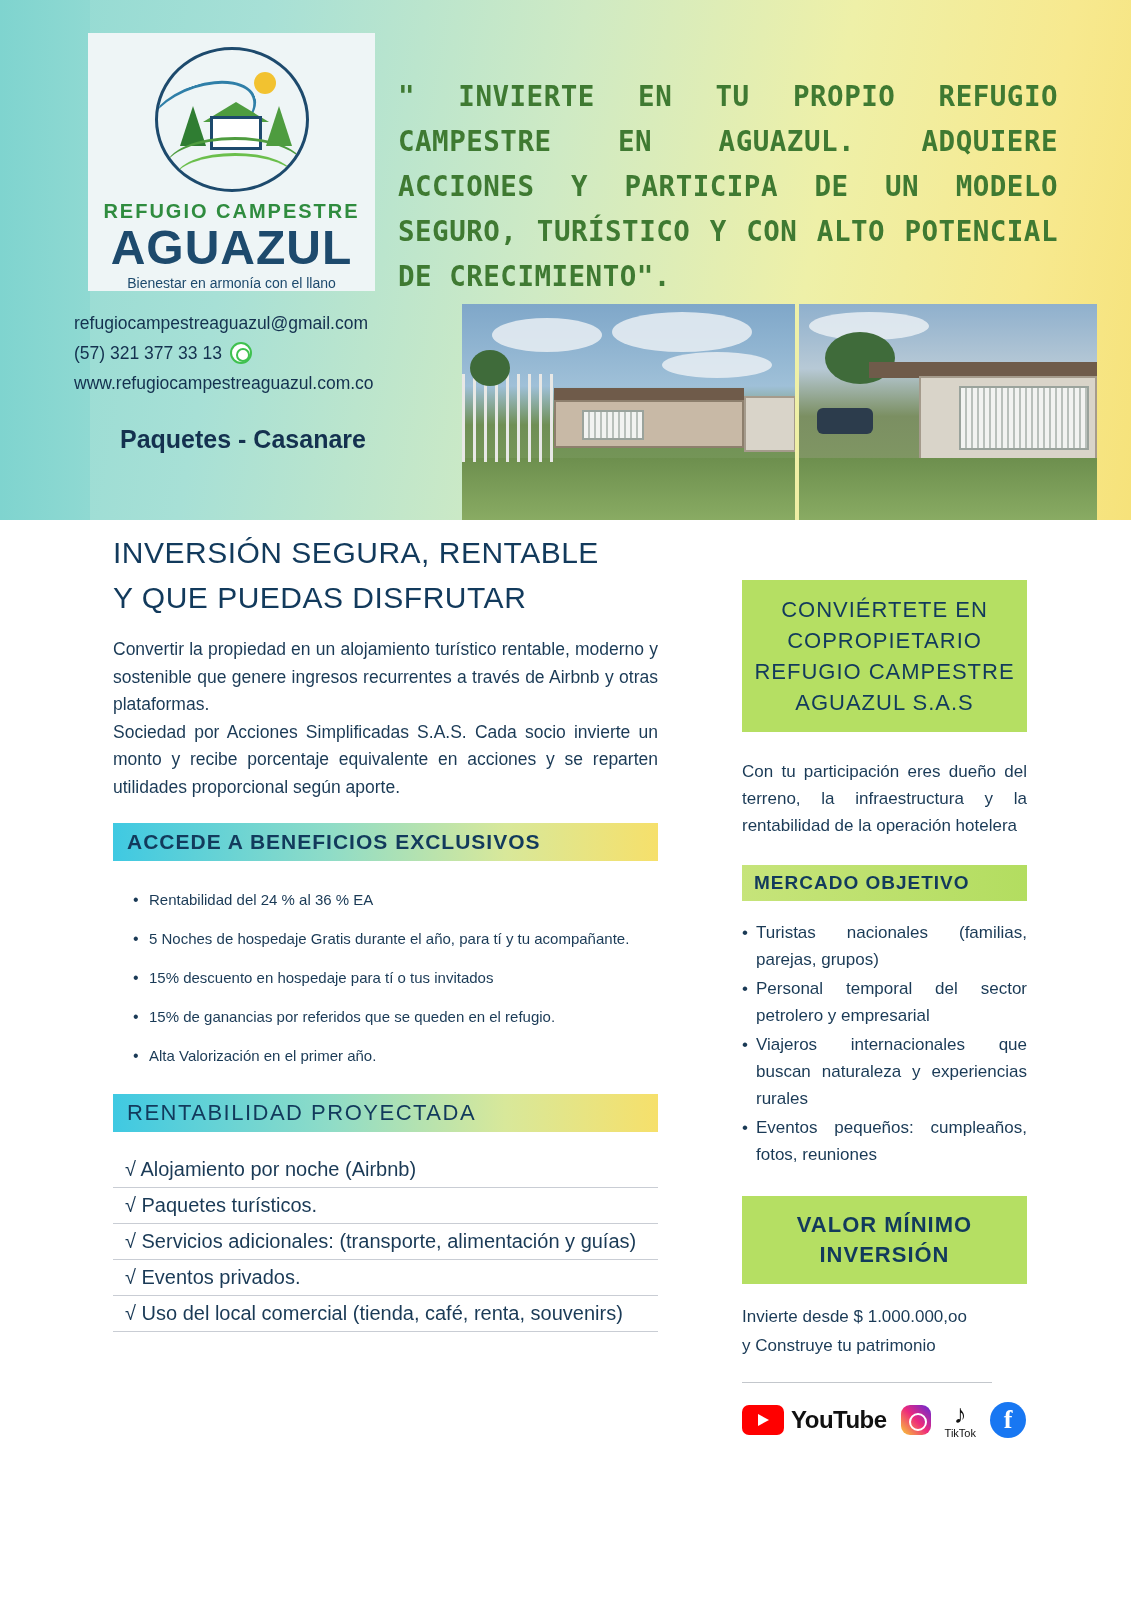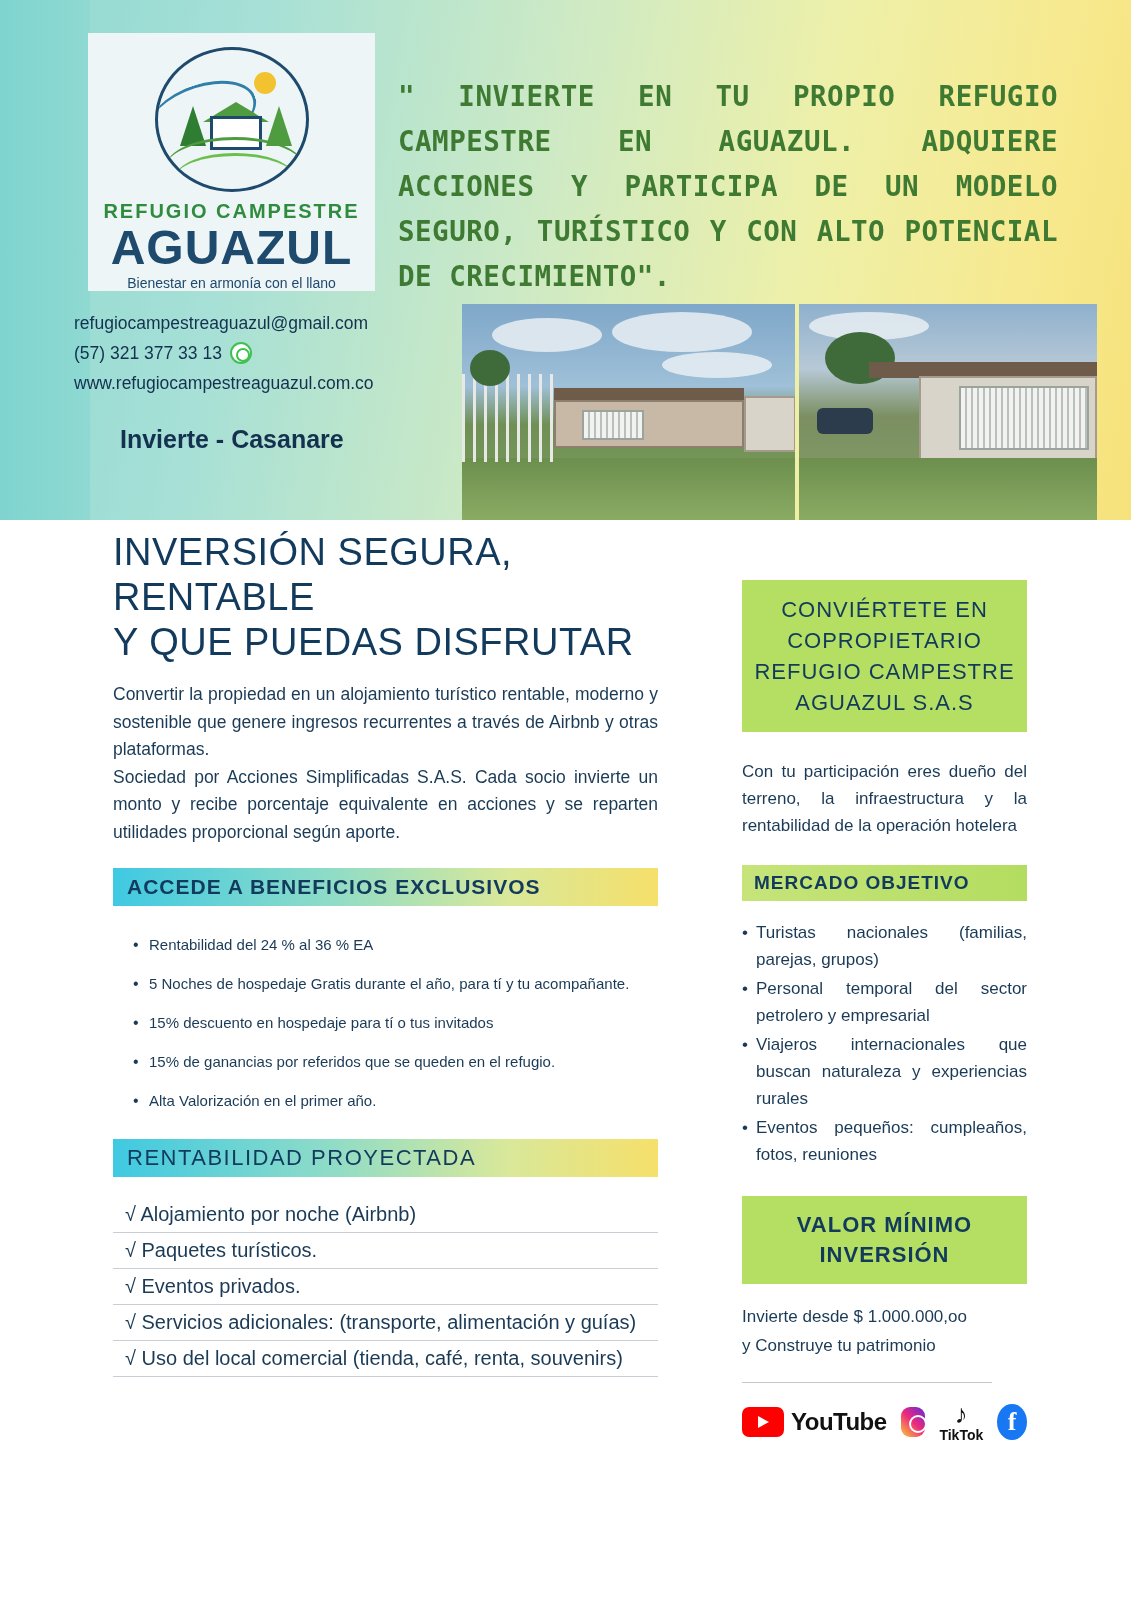--- a/index.html
+++ b/index.html
@@ -152,21 +152,21 @@
     position: absolute; background: #d9d4c9; border: 2px solid #a59b8c;
   }
   .ph-win {
     position: absolute; background: repeating-linear-gradient(90deg,#f2f3f1 0 4px,#b9c0bb 4px 6px);
     border: 2px solid #9aa39c;
   }
 
   
   .left-col { position: absolute; left: 113px; top: 530px; width: 545px; }
   .title-main {
-    color: #123a5c; font-size: 38px; line-height: 45px; font-weight: 400;
+    color: #123a5c; font-size: 30px; line-height: 45px; font-weight: 400;
     letter-spacing: 0.5px;
   }
   .body-par {
     margin-top: 16px;
     color: #1a3a56; font-size: 17.5px; line-height: 27.5px;
     text-align: justify;
   }
   .body-par p { margin-bottom: 0; }
 
   .band {
@@ -246,21 +246,21 @@
     width: 30px; height: 30px; border-radius: 9px;
     background: linear-gradient(45deg,#f9ce34,#ee2a7b 50%,#6228d7);
     position: relative;
   }
   .ig::after {
     content: ""; position: absolute; left: 8px; top: 8px; width: 14px; height: 14px;
     border: 2px solid #fff; border-radius: 50%;
   }
   .tk { text-align: center; }
   .tk-glyph { font-size: 26px; font-weight: 700; color: #111; line-height: 26px; }
-  .tk-label { font-size: 14px; font-weight: 700; color: #111; }
+  .tk-label { font-size: 11px; font-weight: 400; color: #111; }
   .fb {
     width: 36px; height: 36px; border-radius: 50%; background: #1877f2;
     color: #fff; font-size: 26px; font-weight: 700; text-align: center;
     line-height: 36px; font-family: "Liberation Serif", serif;
   }
 </style>
 </head>
 <body>
 
 <div class="page">
@@ -294,21 +294,21 @@
     <div class="row">
       <span>(57) 321 377 33 13</span>
       <span class="wa"></span>
     </div>
     <div class="row">
       <span>www.refugiocampestreaguazul.com.co</span>
     </div>
   </div>
 
   <div class="address">
-    <div>Invierte - Casanare</div>
+    <div>Paquetes - Casanare</div>
   </div>
 
   <div class="photos">
     <div class="photo p1">
       <div class="ph-cloud" style="left:30px;top:14px;width:110px;height:34px;"></div>
       <div class="ph-cloud" style="left:150px;top:8px;width:140px;height:40px;"></div>
       <div class="ph-cloud" style="left:200px;top:48px;width:110px;height:26px;"></div>
       <div class="ph-roof" style="left:92px;top:84px;width:190px;height:14px;"></div>
       <div class="ph-house" style="left:92px;top:96px;width:190px;height:48px;"></div>
       <div class="ph-wall" style="left:282px;top:92px;width:52px;height:56px;"></div>
@@ -347,22 +347,22 @@
       <li>15% descuento en hospedaje para tí o tus invitados</li>
       <li>15% de ganancias por referidos que se queden en el refugio.</li>
       <li>Alta Valorización en el primer año.</li>
     </ul>
 
     <div class="band rent">RENTABILIDAD PROYECTADA</div>
 
     <div class="rows">
       <div class="rrow">√ Alojamiento por noche (Airbnb)</div>
       <div class="rrow">√ Paquetes turísticos.</div>
+      <div class="rrow">√  Servicios  adicionales:  (transporte, alimentación y guías)</div>
       <div class="rrow">√ Eventos privados.</div>
-      <div class="rrow">√  Servicios  adicionales:  (transporte, alimentación y guías)</div>
       <div class="rrow">√  Uso  del  local  comercial  (tienda,  café, renta, souvenirs)</div>
     </div>
   </div>
 
   <div class="right-col">
     <div class="greenbox">CONVIÉRTETE EN COPROPIETARIO REFUGIO CAMPESTRE AGUAZUL S.A.S</div>
     <div class="r-par">Con tu participación eres dueño del terreno, la infraestructura y la rentabilidad de la operación hotelera</div>
 
     <div class="sub-band">MERCADO OBJETIVO</div>
     <ul class="r-bullets">

